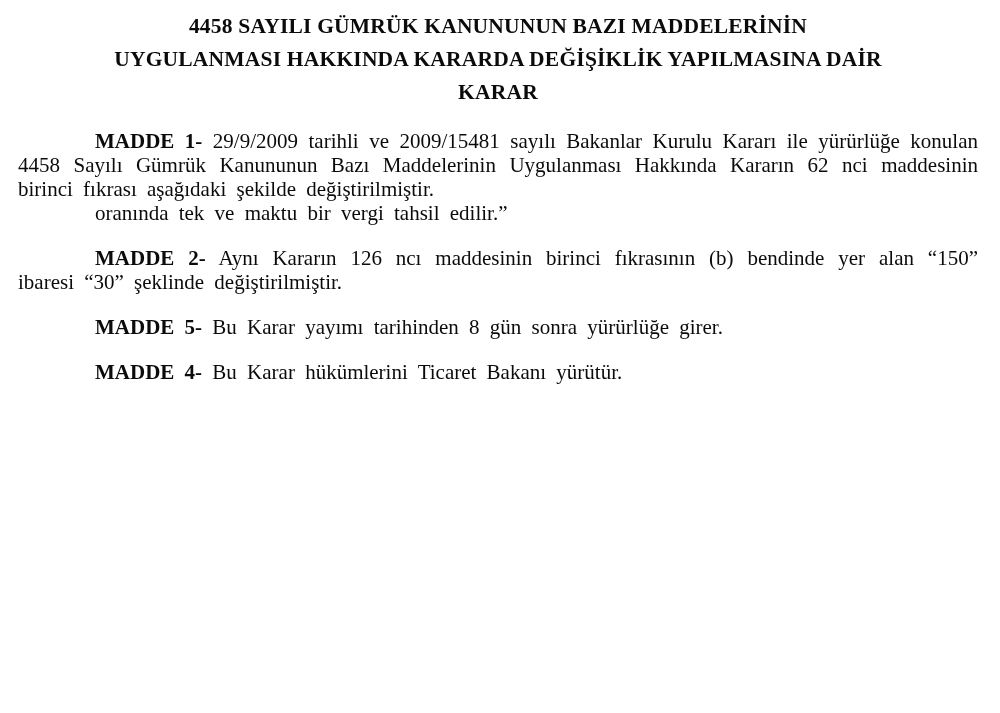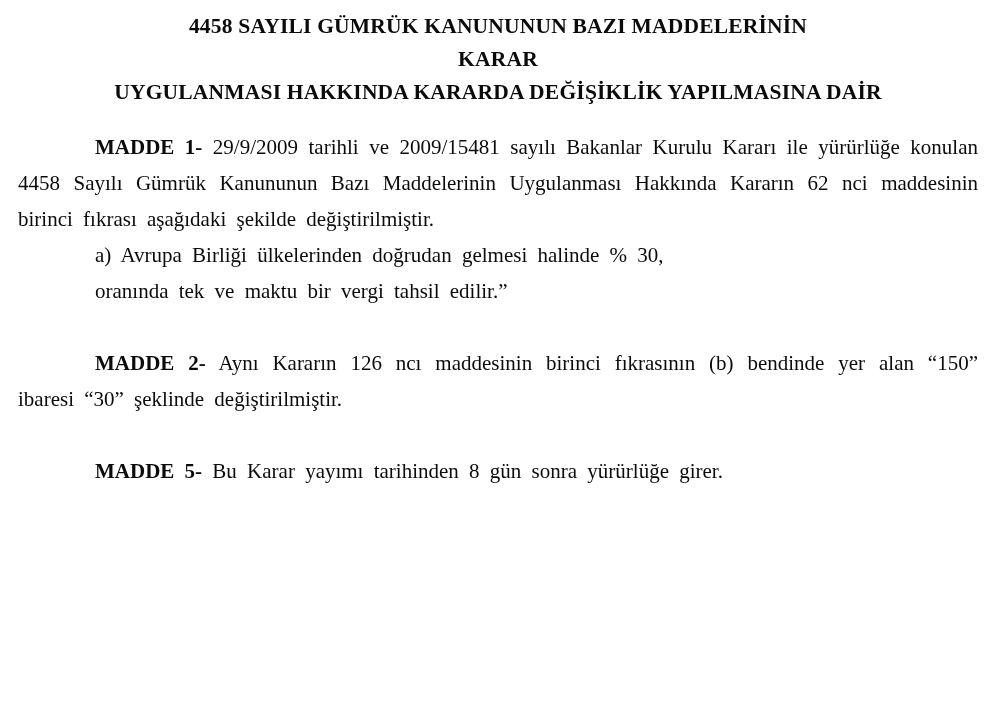--- a/index.html
+++ b/index.html
@@ -27,55 +27,55 @@
     font-size: 21.5px;
     line-height: 33px;
     margin: 0 auto 20px auto;
     letter-spacing: 0.2px;
   }
   .title .title-line {
     white-space: nowrap;
   }
   .para {
     font-size: 21px;
-    line-height: 36px;
+    line-height: 24px;
     margin: 0;
     text-align: justify;
     text-indent: 77px;
     word-spacing: 5px;
   }
   .para.spaced {
-    margin-top: 36px;
+    margin-top: 21px;
   }
   .para .label {
     font-weight: bold;
   }
 </style>
 </head>
 <body>
 
 <div class="page">
 
   <h1 class="title">
     <div class="title-line">4458 SAYILI GÜMRÜK KANUNUNUN BAZI MADDELERİNİN</div>
+    <div class="title-line">UYGULANMASI HAKKINDA KARARDA DEĞİŞİKLİK YAPILMASINA DAİR</div>
     <div class="title-line">KARAR</div>
-    <div class="title-line">UYGULANMASI HAKKINDA KARARDA DEĞİŞİKLİK YAPILMASINA DAİR</div>
   </h1>
 
   <div>
 
     <p class="para"><b class="label">MADDE 1-</b> <span>29/9/2009 tarihli ve 2009/15481 sayılı Bakanlar Kurulu Kararı ile yürürlüğe konulan 4458 Sayılı Gümrük Kanununun Bazı Maddelerinin Uygulanması Hakkında Kararın 62 nci maddesinin birinci fıkrası aşağıdaki şekilde değiştirilmiştir.</span></p>
 
 
-    <p class="para">a) Avrupa Birliği ülkelerinden doğrudan gelmesi halinde % 30,</p>
 
 
 
     <p class="para">oranında tek ve maktu bir vergi tahsil edilir.”</p>
 
     <p class="para spaced"><b class="label">MADDE 2-</b> <span>Aynı Kararın 126 ncı maddesinin birinci fıkrasının (b) bendinde yer alan “150” ibaresi “30” şeklinde değiştirilmiştir.</span></p>
 
     <p class="para spaced"><b class="label">MADDE 5-</b> <span>Bu Karar yayımı tarihinden 8 gün sonra yürürlüğe girer.</span></p>
 
+    <p class="para spaced"><b class="label">MADDE 4-</b> <span>Bu Karar hükümlerini Ticaret Bakanı yürütür.</span></p>
 
   </div>
 
 </div>
 
 </body></html>

